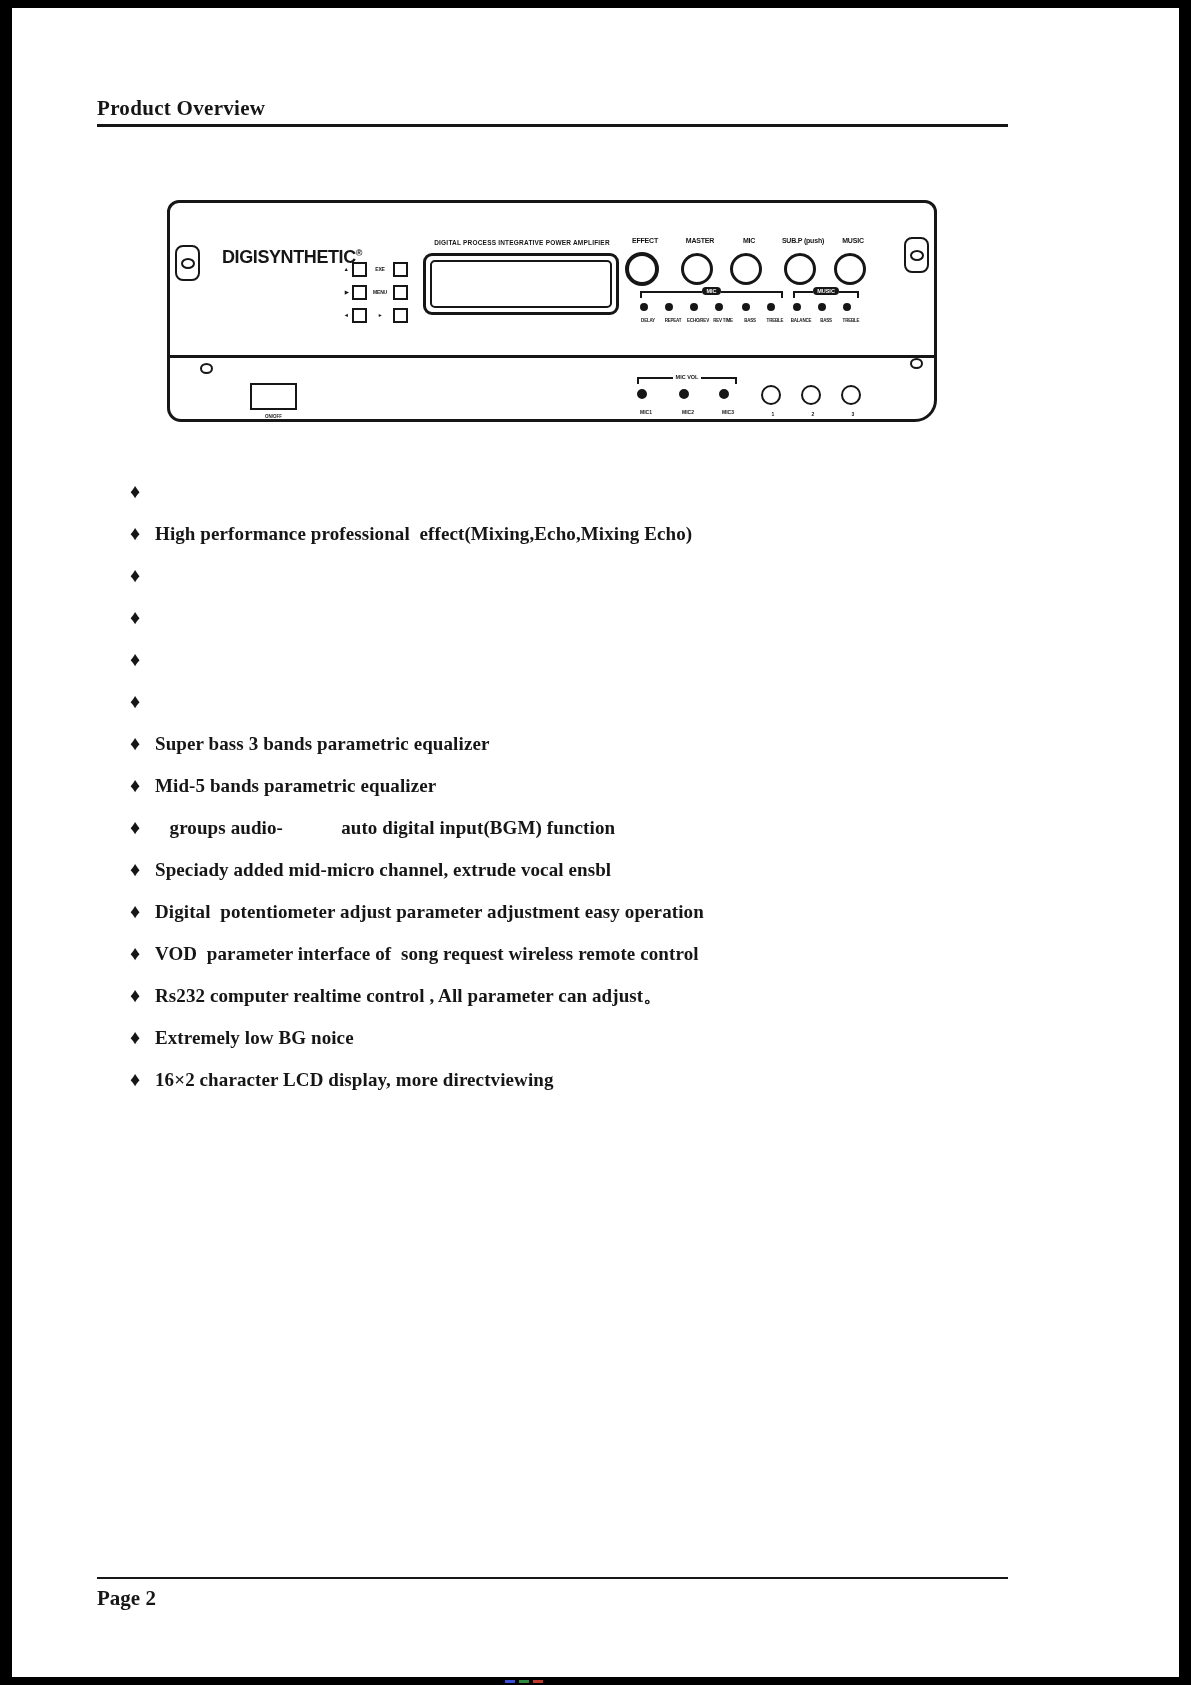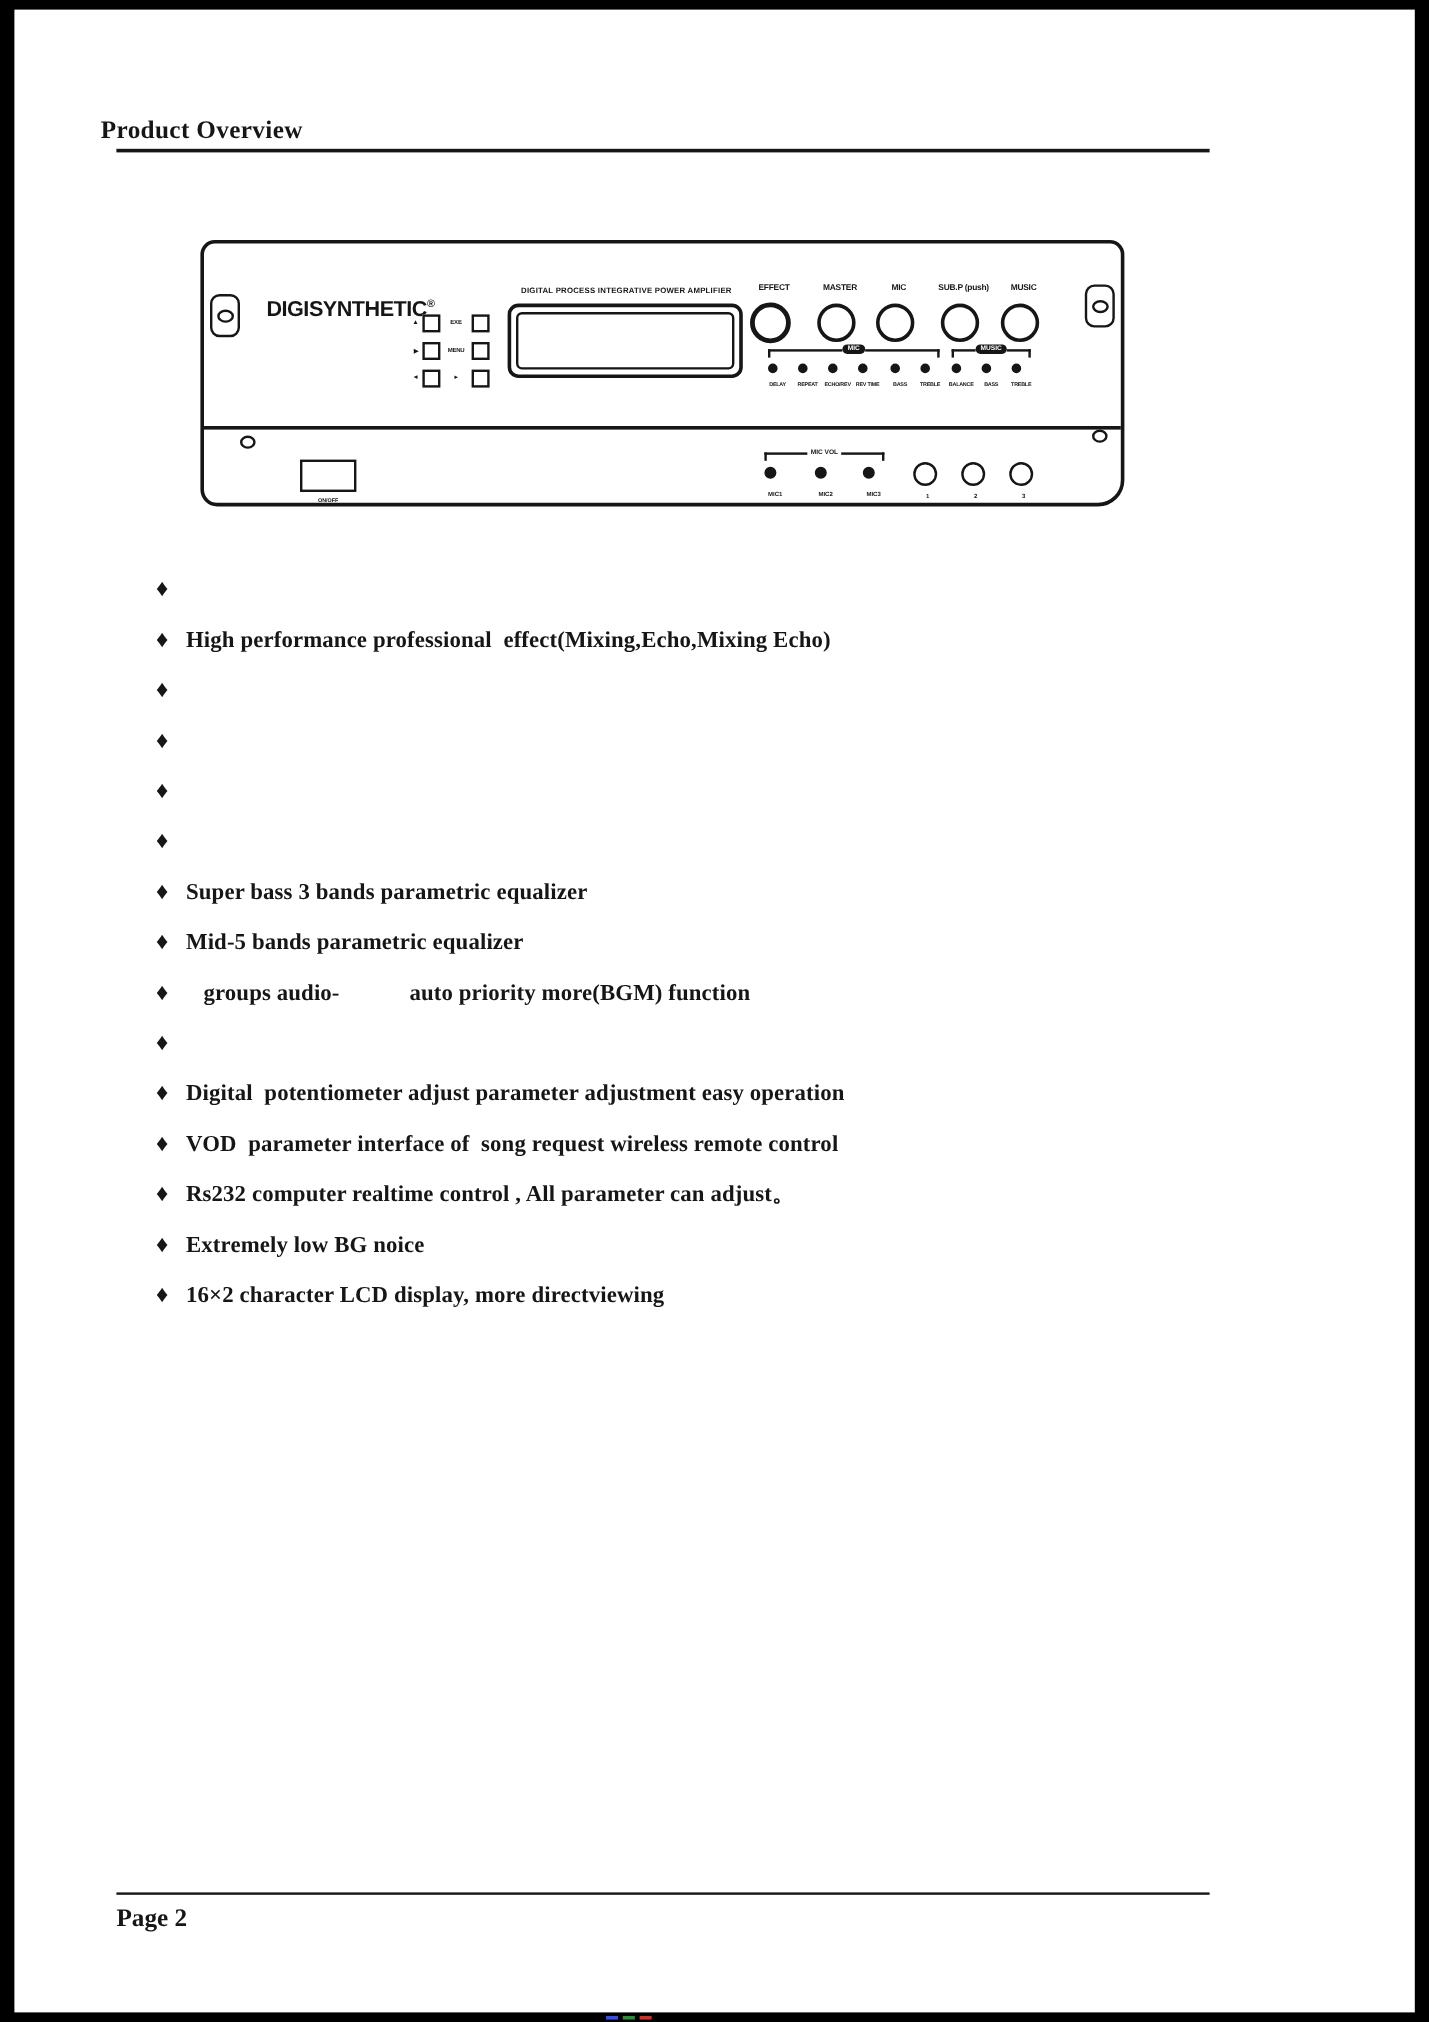--- a/index.html
+++ b/index.html
@@ -10,21 +10,21 @@
   }
   
   .frame { position:absolute; background:#000; }
   .frame.top    { left:0; top:0; width:1191px; height:8px; }
   .frame.bottom { left:0; top:1677px; width:1191px; height:8px; }
   .frame.left   { left:0; top:0; width:12px; height:1685px; }
   .frame.right  { left:1179px; top:0; width:12px; height:1685px; }
   .artifact { position:absolute; top:1680px; height:3px; width:10px; }
 
   .header-title {
-    position:absolute; left:84px; top:96px; font-size:21px; font-weight:bold;
+    position:absolute; left:97px; top:96px; font-size:21px; font-weight:bold;
     letter-spacing:0.3px;
   }
   .header-rule { position:absolute; left:97px; top:124px; width:911px; height:3px; background:#161616; }
 
   
   .device {
     position:absolute; left:167px; top:200px; width:770px; height:222px;
     border:3px solid #161616; border-radius:12px 12px 22px 14px; background:#fff;
     font-family:"Liberation Sans", sans-serif;
   }
@@ -231,24 +231,25 @@
     <li class="gap-before">
         <span class="f-bullet">♦</span>
         <span class="f-text">Super bass 3 bands parametric equalizer</span>
       </li>
     <li>
         <span class="f-bullet">♦</span>
         <span class="f-text">Mid-5 bands parametric equalizer</span>
       </li>
     <li>
         <span class="f-bullet">♦</span>
-        <span class="f-text">   groups audio-            auto priority more(BGM) function</span>
-      </li>
-    <li>
-        <span class="f-bullet">♦</span>
+        <span class="f-text">   groups audio-            auto digital input(BGM) function</span>
+      </li>
+    <li>
+        <span class="f-bullet">♦</span>
+        <span class="f-text">Speciady added mid-micro channel, extrude vocal ensbl</span>
       </li>
     <li>
         <span class="f-bullet">♦</span>
         <span class="f-text">Digital  potentiometer adjust parameter adjustment easy operation</span>
       </li>
     <li>
         <span class="f-bullet">♦</span>
         <span class="f-text">VOD  parameter interface of  song request wireless remote control</span>
       </li>
     <li>

